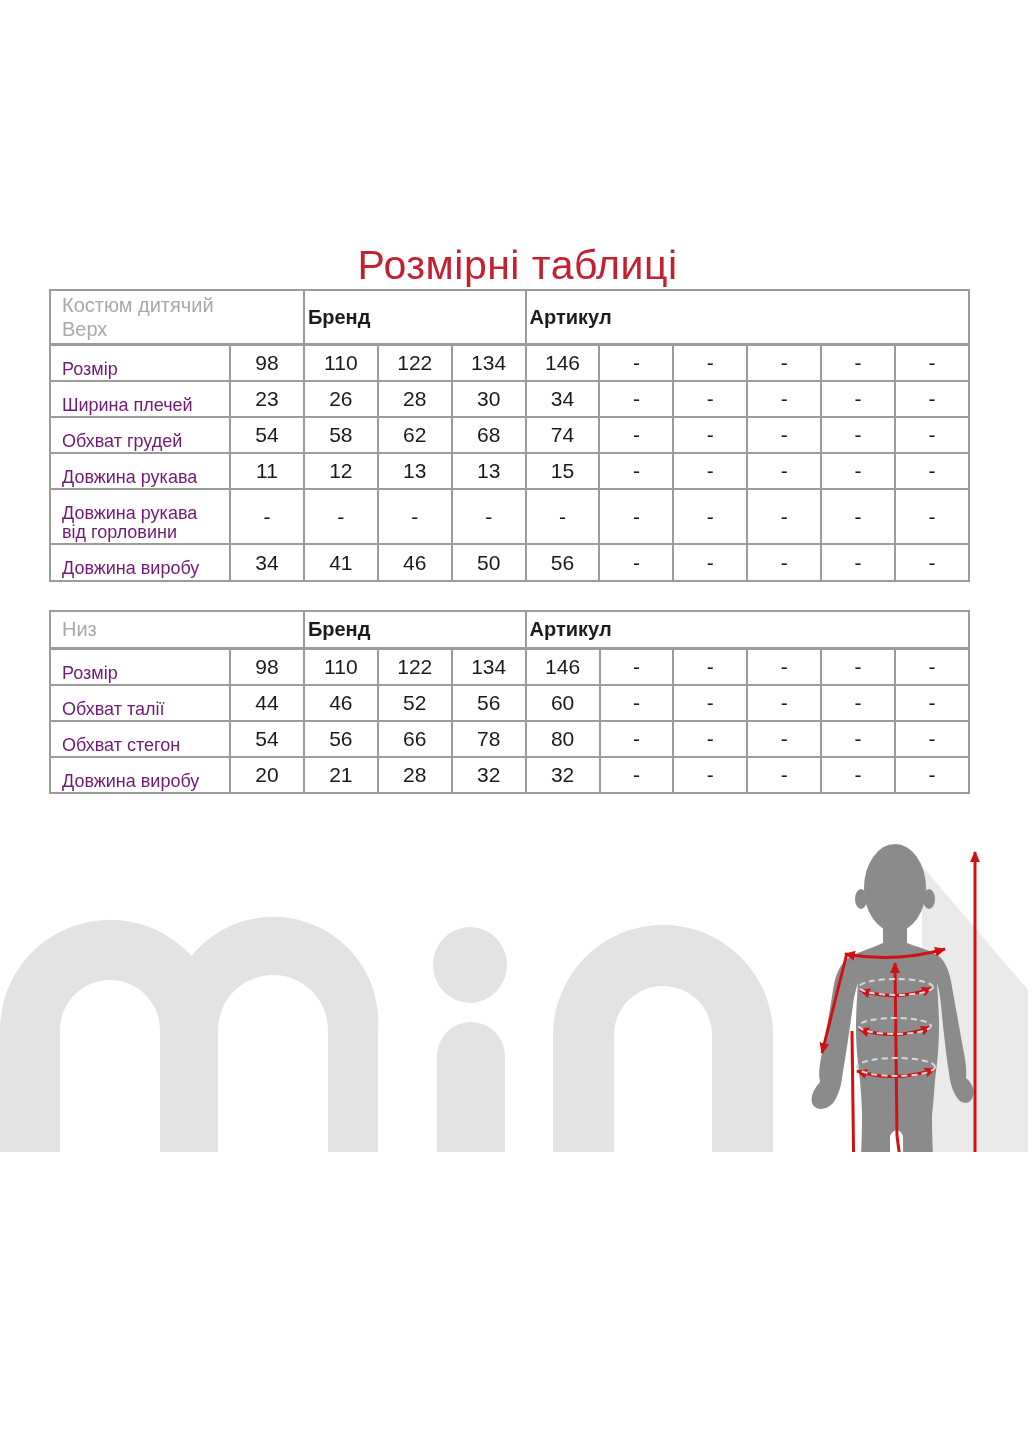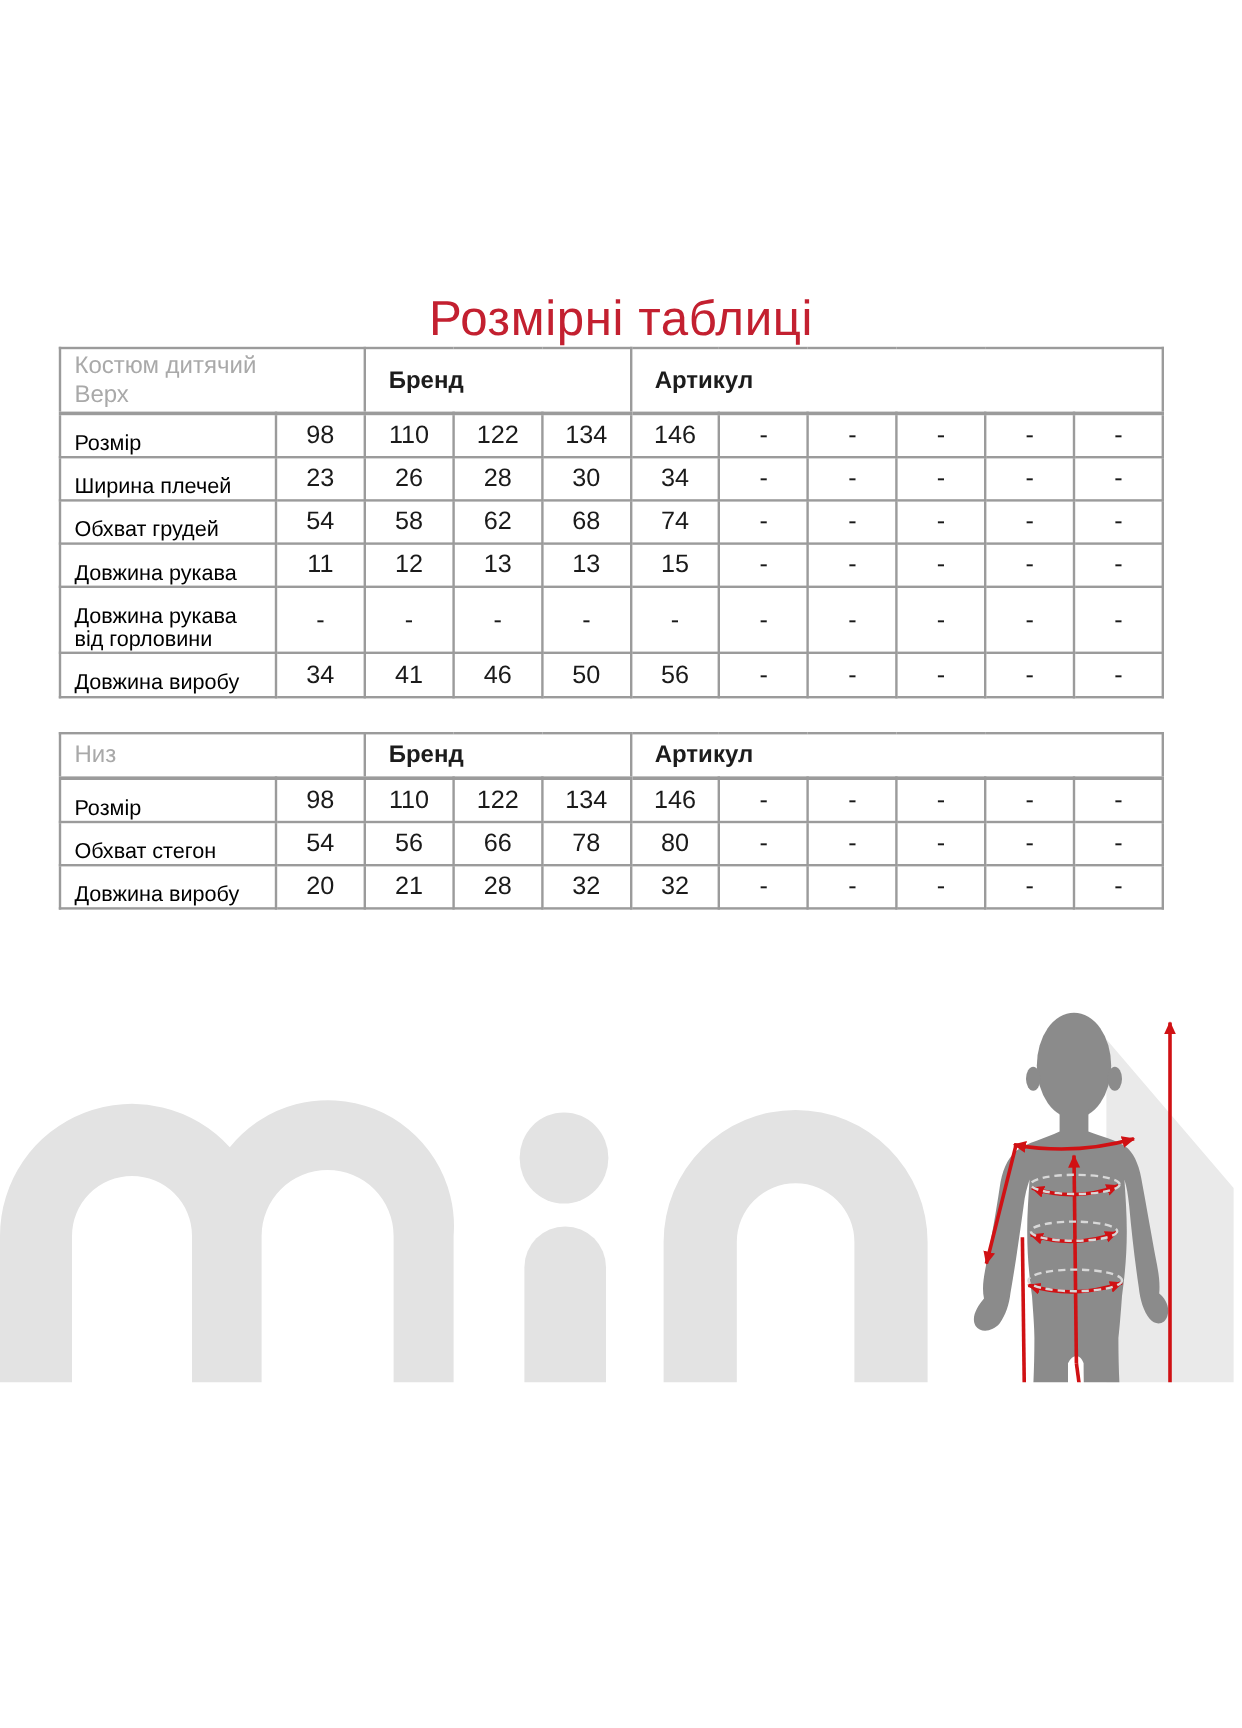--- a/index.html
+++ b/index.html
@@ -45,30 +45,30 @@
     font-weight:400;
     text-align:left;
     padding:2px 8px 2px 11px;
     white-space:pre-line;
     line-height:1.2;
   }
   th.hdr{
     font-size:20px;
     font-weight:700;
     text-align:left;
-    padding:2px 8px 2px 19px;
+    padding:2px 8px 2px 3px;
     color:#1c1c1c;
   }
   td.lbl{
     font-size:18px;
     text-align:left;
     padding:14px 4px 1px 11px;
     white-space:pre-line;
     line-height:1.06;
-    color:#000000;
+    color:#701a75;
   }
   td.val{
     font-size:21px;
     text-align:center;
     color:#1a1a1a;
   }
   svg.figure-layer{
     position:absolute;
     left:0;top:0;
     pointer-events:none;
@@ -190,20 +190,33 @@
       </tr>
     </thead>
     <tbody>
         <tr>
           <td class="lbl">Розмір</td>
           <td class="val">98</td>
           <td class="val">110</td>
           <td class="val">122</td>
           <td class="val">134</td>
           <td class="val">146</td>
+          <td class="val">-</td>
+          <td class="val">-</td>
+          <td class="val">-</td>
+          <td class="val">-</td>
+          <td class="val">-</td>
+        </tr>
+        <tr>
+          <td class="lbl">Обхват талії</td>
+          <td class="val">44</td>
+          <td class="val">46</td>
+          <td class="val">52</td>
+          <td class="val">56</td>
+          <td class="val">60</td>
           <td class="val">-</td>
           <td class="val">-</td>
           <td class="val">-</td>
           <td class="val">-</td>
           <td class="val">-</td>
         </tr>
         <tr>
           <td class="lbl">Обхват стегон</td>
           <td class="val">54</td>
           <td class="val">56</td>

